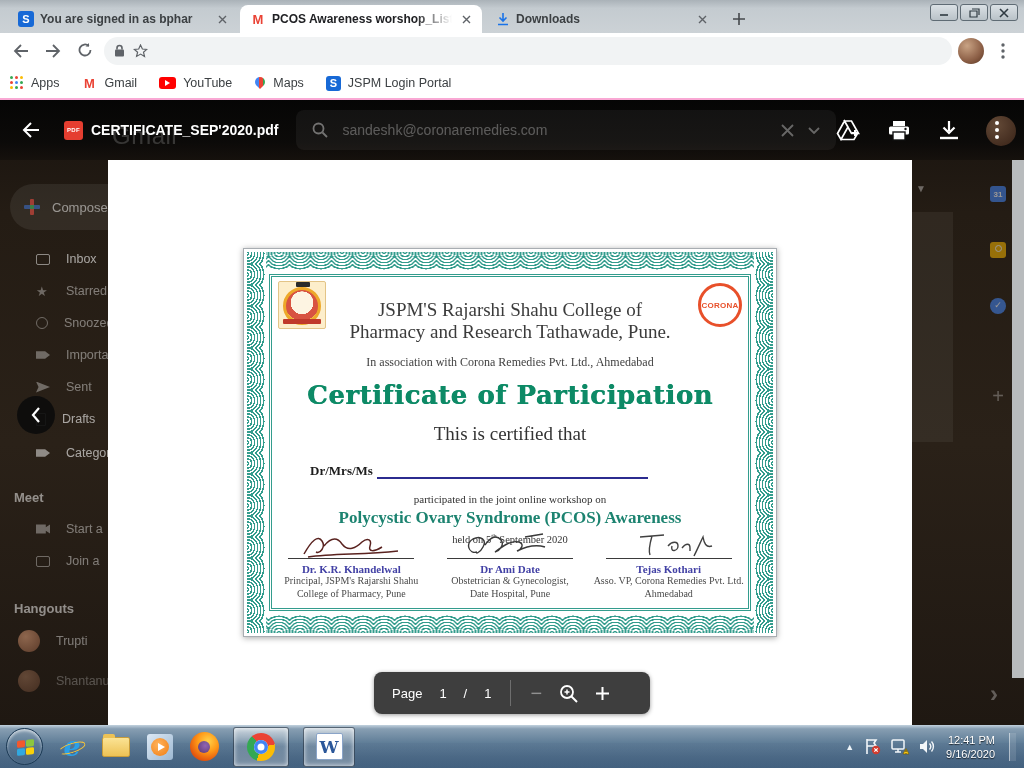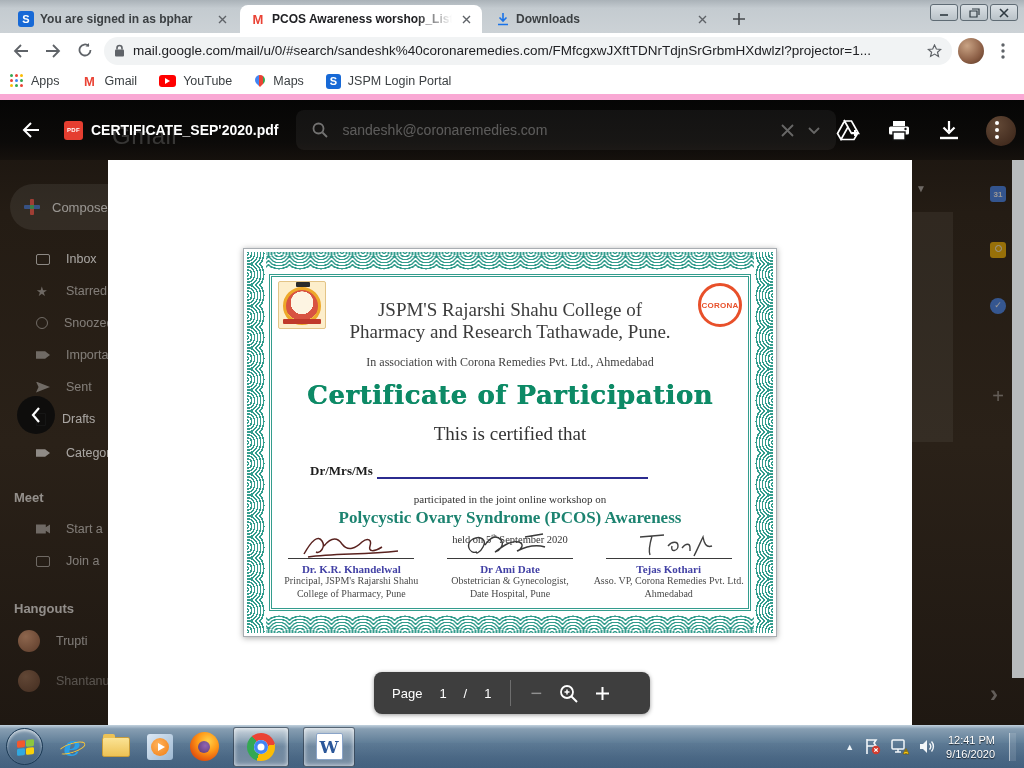--- a/index.html
+++ b/index.html
@@ -30,21 +30,21 @@
     display:flex; align-items:center; padding:0 8px; gap:6px; }
   .nav-btn { width:26px; height:26px; display:flex; align-items:center; justify-content:center; color:#5f6368; }
   .omnibox { flex:1; height:28px; background:#f1f3f4; border-radius:14px; display:flex;
     align-items:center; padding:0 10px; gap:8px; min-width:0; }
   .omnibox .url { flex:1; font-size:13.5px; color:#202124; white-space:nowrap; overflow:hidden; }
   .avatar-sm { width:26px; height:26px; border-radius:50%;
     background:radial-gradient(circle at 35% 30%,#c9a384,#8c5f46 60%,#54321f); flex:none; }
 
   
   .bookmarks { position:absolute; top:68px; left:0; right:0; height:32px; background:#fff;
-    border-bottom:6px solid #f9a8d4; display:flex; padding:0 10px; gap:22px; }
+    border-bottom:2px solid #f9a8d4; display:flex; padding:0 10px; gap:22px; }
   .bm { display:flex; align-items:center; gap:7px; font-size:12.5px; color:#3c4043; }
   .apps-grid { width:14px; height:14px; display:grid; grid-template-columns:repeat(3,4px); grid-template-rows:repeat(3,4px); gap:1px; }
   .apps-grid i { border-radius:50%; width:3px; height:3px; }
   .yt-icon { width:17px; height:12px; background:#f00; border-radius:3px; display:flex; align-items:center; justify-content:center; }
   .yt-icon i { width:0; height:0; border-left:5px solid #fff; border-top:3px solid transparent; border-bottom:3px solid transparent; }
   .map-pin { width:12px; height:12px; position:relative; }
   .map-pin i { position:absolute; left:1px; top:0; width:10px; height:10px; border-radius:50% 50% 50% 0;
     transform:rotate(-45deg); background:linear-gradient(135deg,#4285f4 0 40%,#ea4335 40% 70%,#34a853 70%); }
 
   
@@ -269,21 +269,20 @@
           <path d="M11 0v3.5H7.5" fill="#5f6368"></path>
         </svg>
     </span>
     <div class="omnibox">
       <span>
         <svg width="11" height="13">
             <rect x="1" y="5.5" width="9" height="7" rx="1" fill="#5f6368"></rect>
             <path d="M3 5.5V4a2.5 2.5 0 0 1 5 0v1.5" stroke="#5f6368" stroke-width="1.6" fill="none"></path>
           </svg>
       </span>
-      <span class="url">mail.google.com/mail/u/0/#search/sandeshk%40coronaremedies.com/FMfcgxwJXftTDNrTdjnSrGrbmHXdwlzl?projector=1...</span>
       <span>
         <svg width="15" height="14">
             <path d="M7.5 1l1.9 4 4.3.4-3.2 2.8 1 4.2-3.9-2.3-4 2.3 1-4.2L1.4 5.4l4.3-.4z" stroke="#5f6368" stroke-width="1.2" fill="none"></path>
           </svg>
       </span>
     </div>
     <span class="avatar-sm"></span>
     <span class="nav-btn">
       <svg width="4" height="16">
           <circle cx="2" cy="2" r="1.7" fill="#5f6368"></circle>

